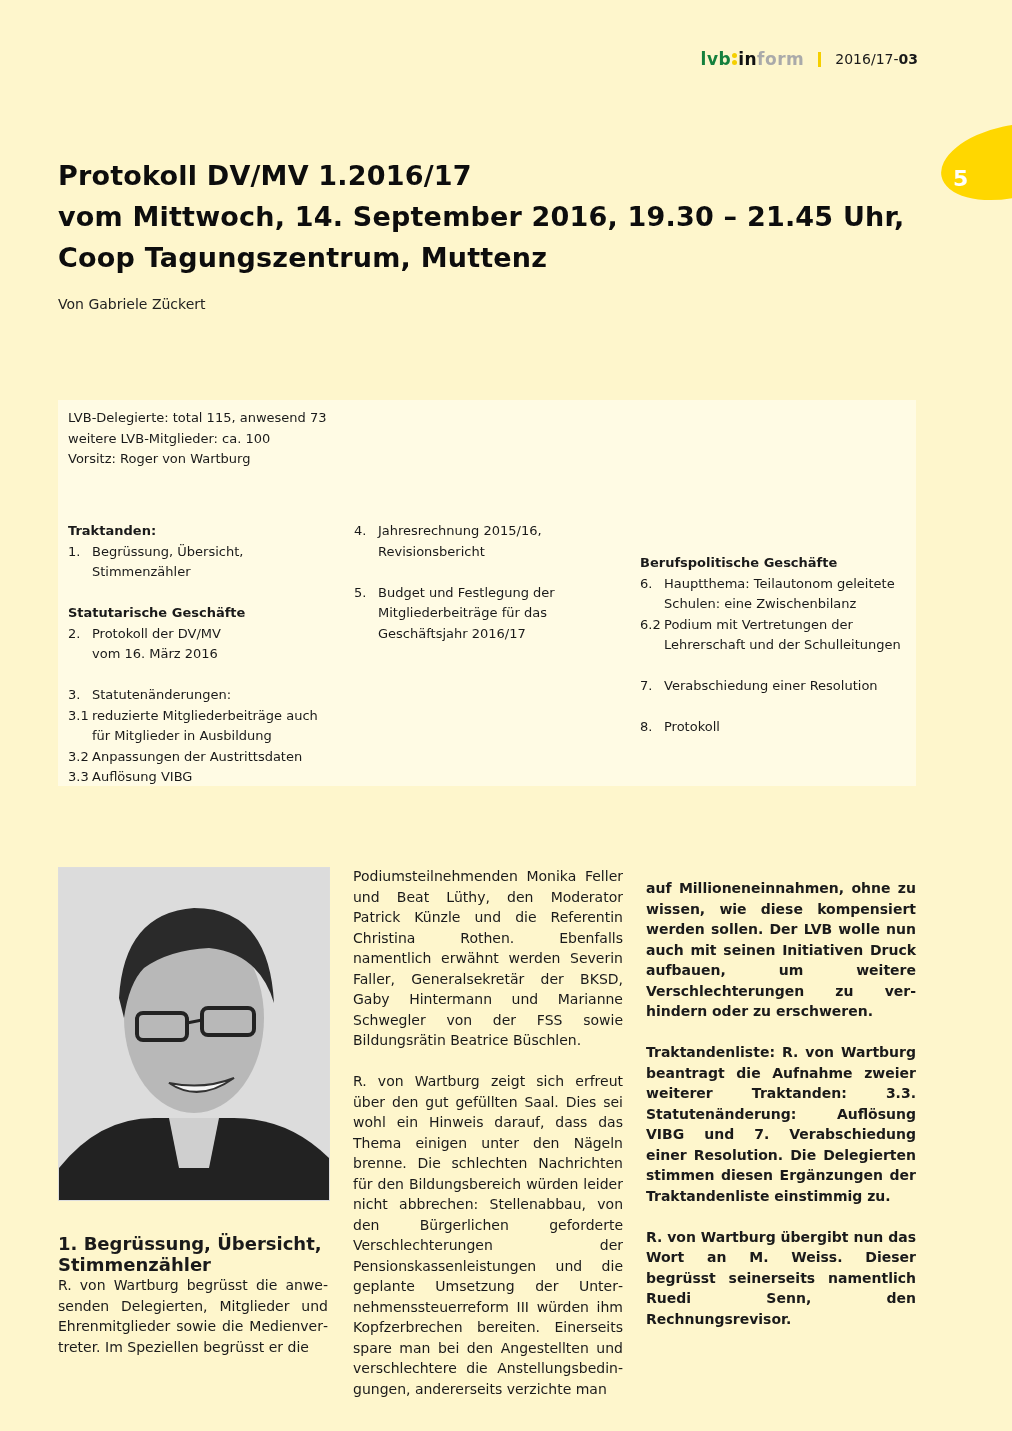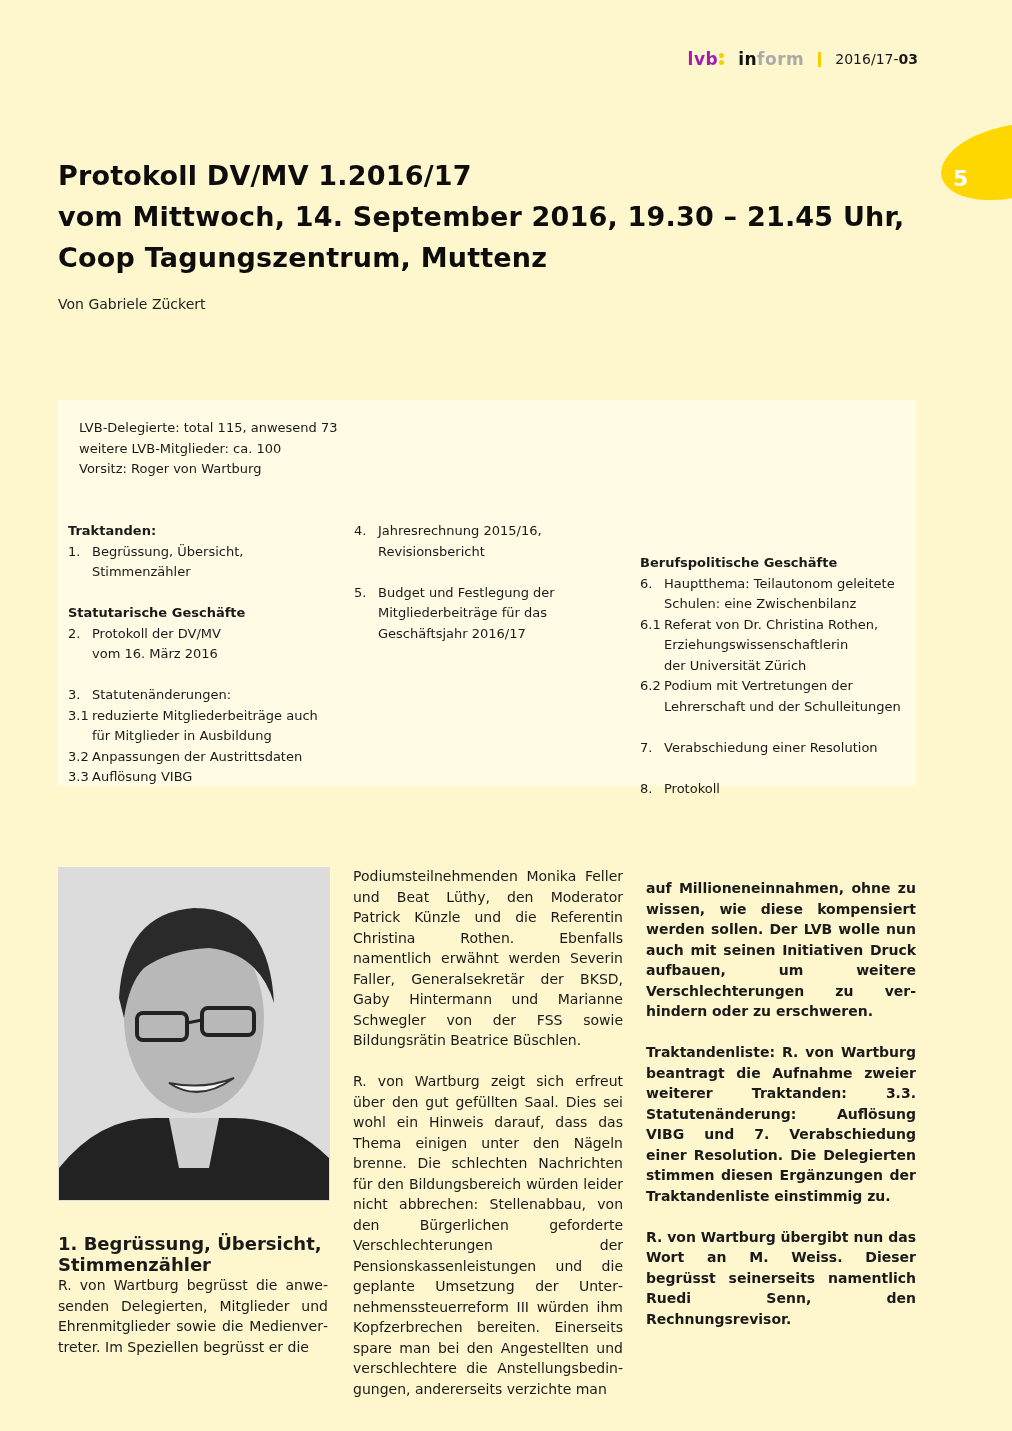--- a/index.html
+++ b/index.html
@@ -9,24 +9,24 @@
       position: relative; overflow: hidden;
       font-family: "DejaVu Sans", "Liberation Sans", sans-serif;
       color: #1a1a1a;
     }
     .header {
       position: absolute; top: 49px; right: 94px;
       display: flex; align-items: center; gap: 10px;
       font-size: 14px;
     }
     .logo { font-family: "DejaVu Sans", sans-serif; font-weight: bold; font-size: 17px; letter-spacing: 0.5px; display:flex; align-items:center; }
-    .logo .lvb { color: #a21caf; padding-left: 24px; }
+    .logo .lvb { color: #15803d; padding-left: 24px; }
     .logo .dots { display:inline-flex; flex-direction:column; gap:2px; margin: 0 1px; }
     .logo .dots i { display:block; width:5px; height:5px; border-radius:50%; background:#f5cf00; }
-    .logo .in { color: #111; margin-left: 13px; }
+    .logo .in { color: #111; }
     .logo .form { color: #aaa; }
     .sep { width: 3px; height: 15px; background: #f5cf00; margin: 0 4px; }
     .issue { font-size: 14px; color: #1a1a1a; }
     .issue b { font-weight: bold; }
 
     .page-tab {
       position: absolute; top: 126px; left: 940px;
       width: 140px; height: 72px;
       background: #ffd700;
       border-radius: 50%;
@@ -47,21 +47,21 @@
       position: absolute; top: 296px; left: 58px;
       font-size: 14px; color: #222;
     }
 
     .infobox {
       position: absolute; top: 400px; left: 58px;
       width: 858px; height: 386px;
       background: #fffbe4;
       font-size: 13px; line-height: 20.5px;
     }
-    .infobox .meta { position: absolute; top: 18px; left: 10px; margin-left: 11px; }
+    .infobox .meta { position: absolute; top: 8px; left: 10px; }
     .col { position: absolute; top: 121px; }
     .col1 { left: 10px; width: 270px; }
     .col2 { left: 296px; width: 270px; }
     .col3 { left: 582px; width: 270px; margin-top: 32px; }
     .sec-h { font-weight: bold; }
     .item { display: flex; }
     .item .n { width: 24px; flex: none; }
     .gap { height: 20.5px; }
 
     .photo {
@@ -159,24 +159,20 @@
         <span class="n">5.</span>
         <span><span>Budget und Festlegung der</span><br><span>Mitgliederbeiträge für das</span><br><span>Geschäftsjahr 2016/17</span></span>
       </div>
   </div>
 
   <div class="col col3">
     <div class="sec-h">Berufspolitische Geschäfte</div>
     <div class="item">
         <span class="n">6.</span>
         <span><span>Hauptthema: Teilautonom geleitete</span><br><span>Schulen: eine Zwischenbilanz</span></span>
-      </div>
-    <div class="item">
-        <span class="n">6.1</span>
-        <span><span>Referat von Dr. Christina Rothen,</span><br><span>Erziehungswissenschaftlerin</span><br><span>der Universität Zürich</span></span>
       </div>
     <div class="item">
         <span class="n">6.2</span>
         <span><span>Podium mit Vertretungen der</span><br><span>Lehrerschaft und der Schulleitungen</span></span>
       </div>
     <div class="gap"></div>
     <div class="item">
         <span class="n">7.</span>
         <span>Verabschiedung einer Resolution</span>
       </div>

